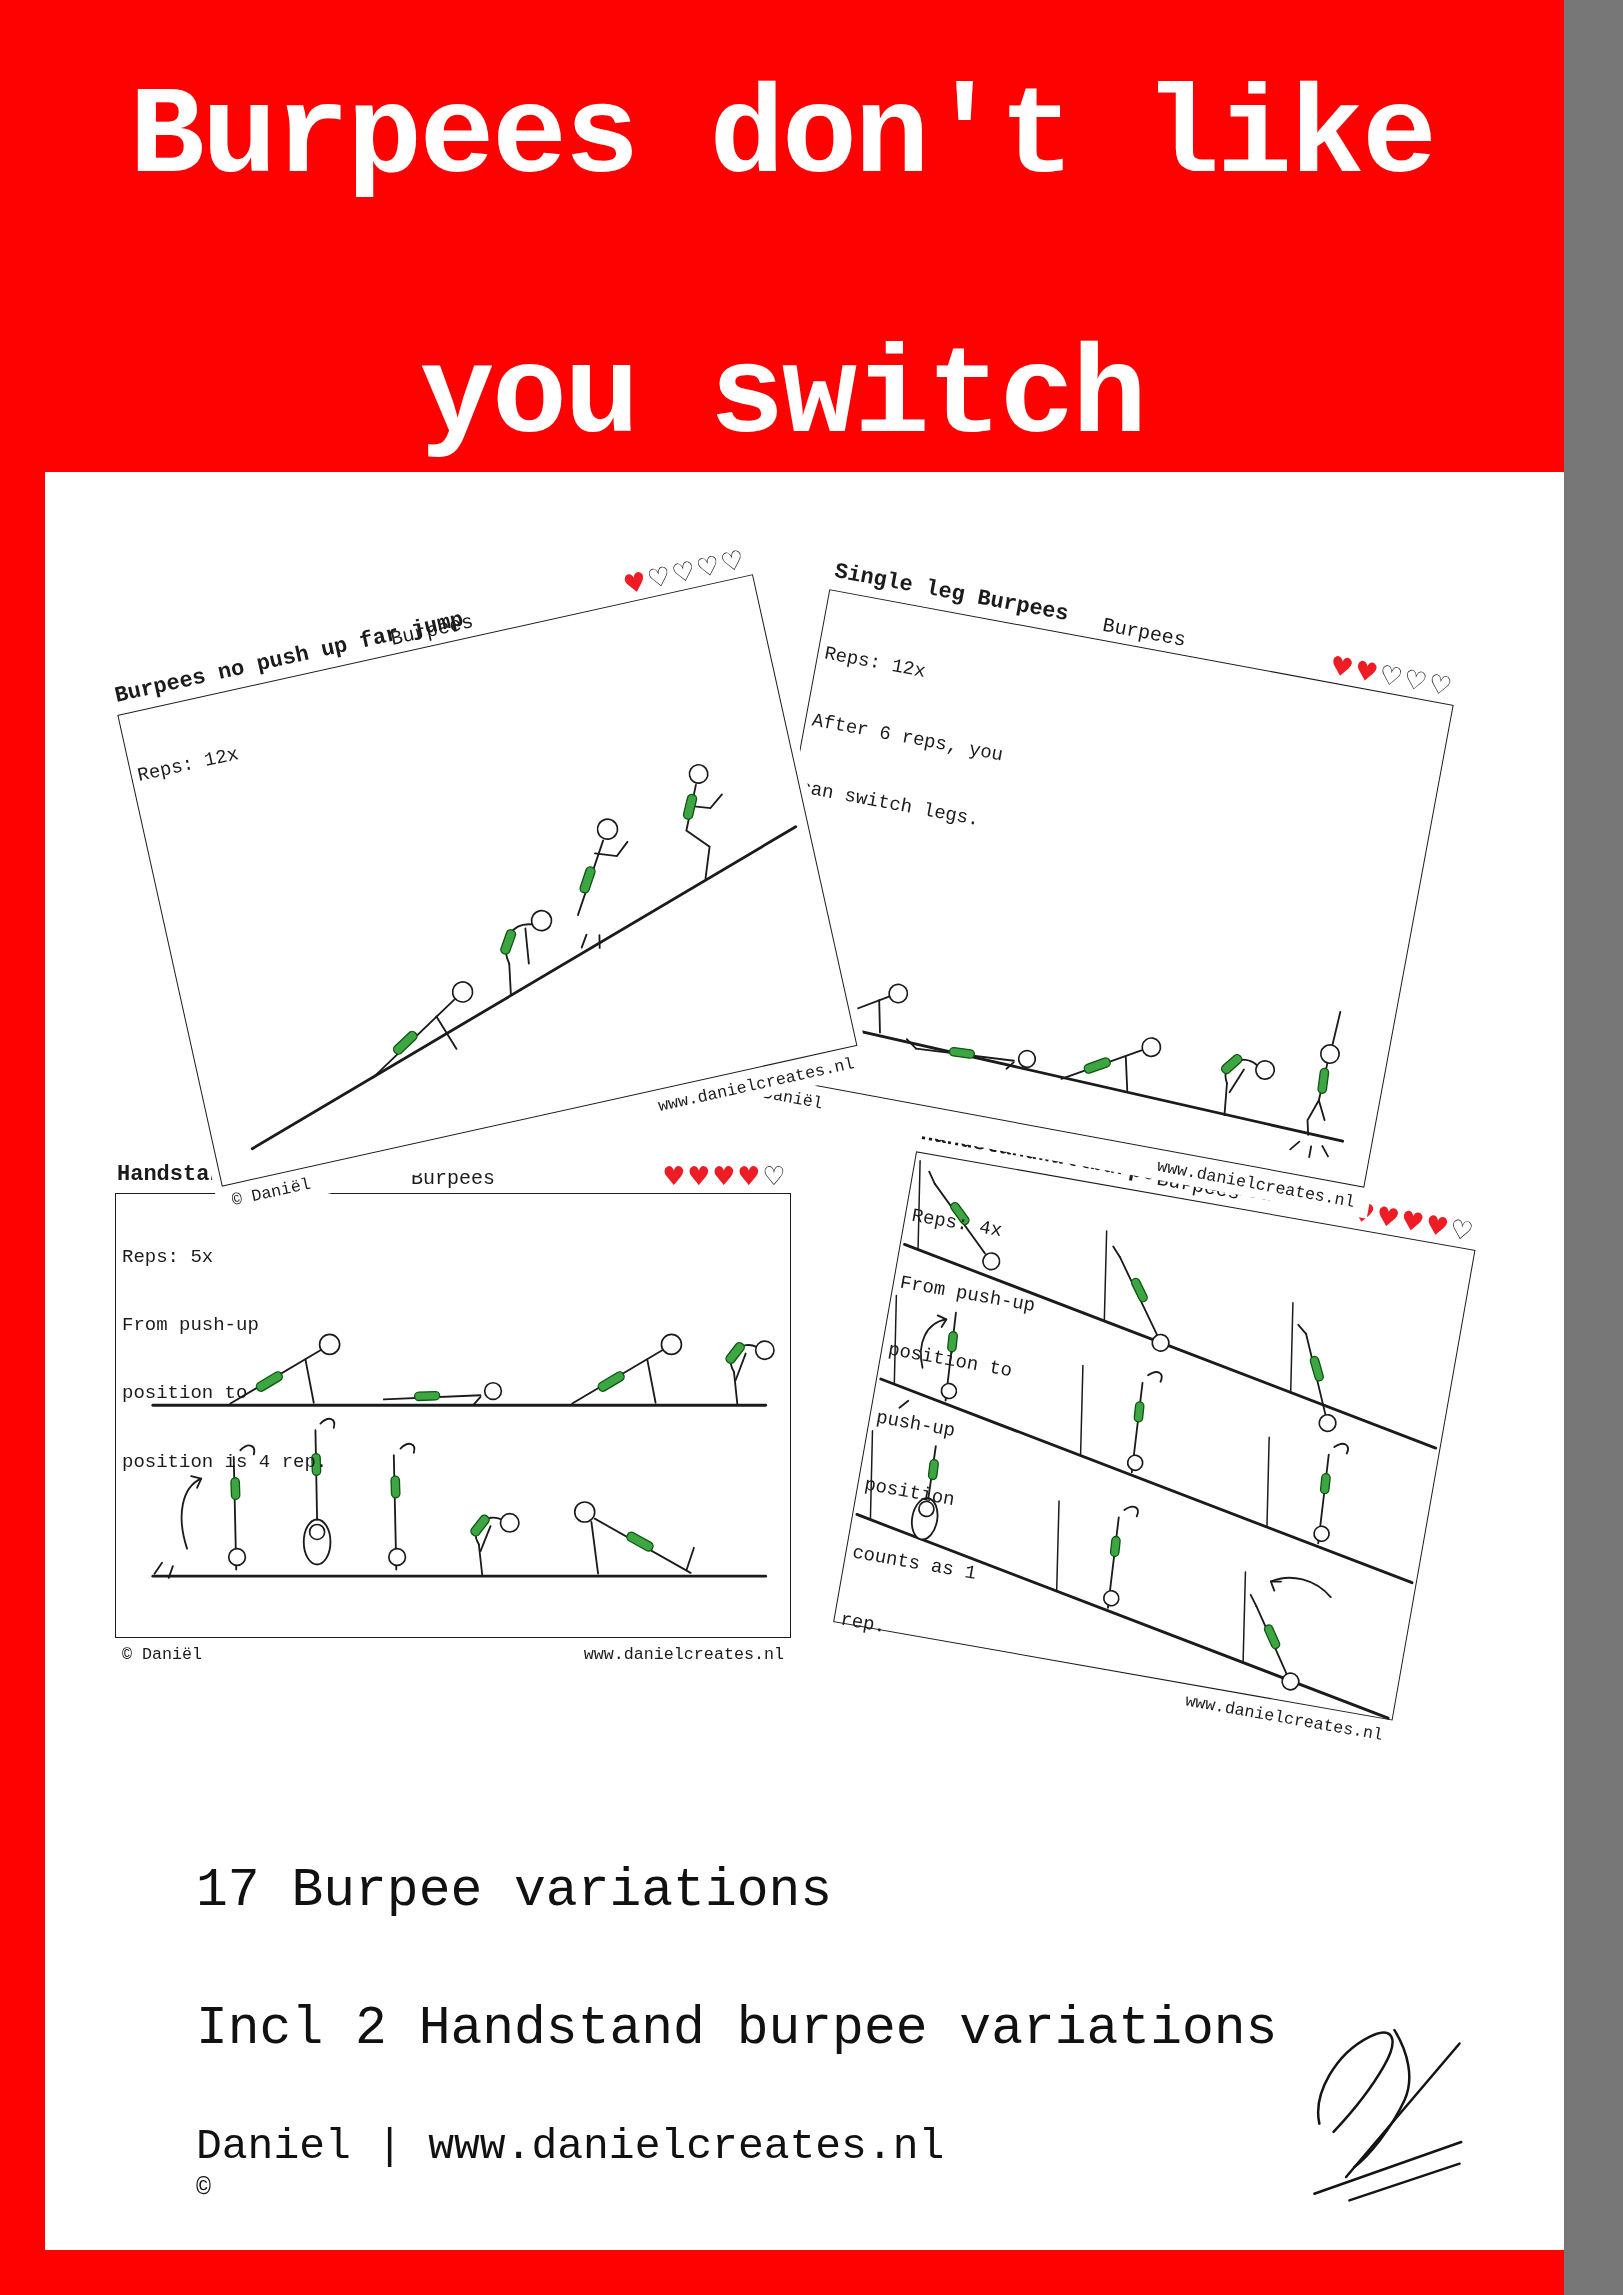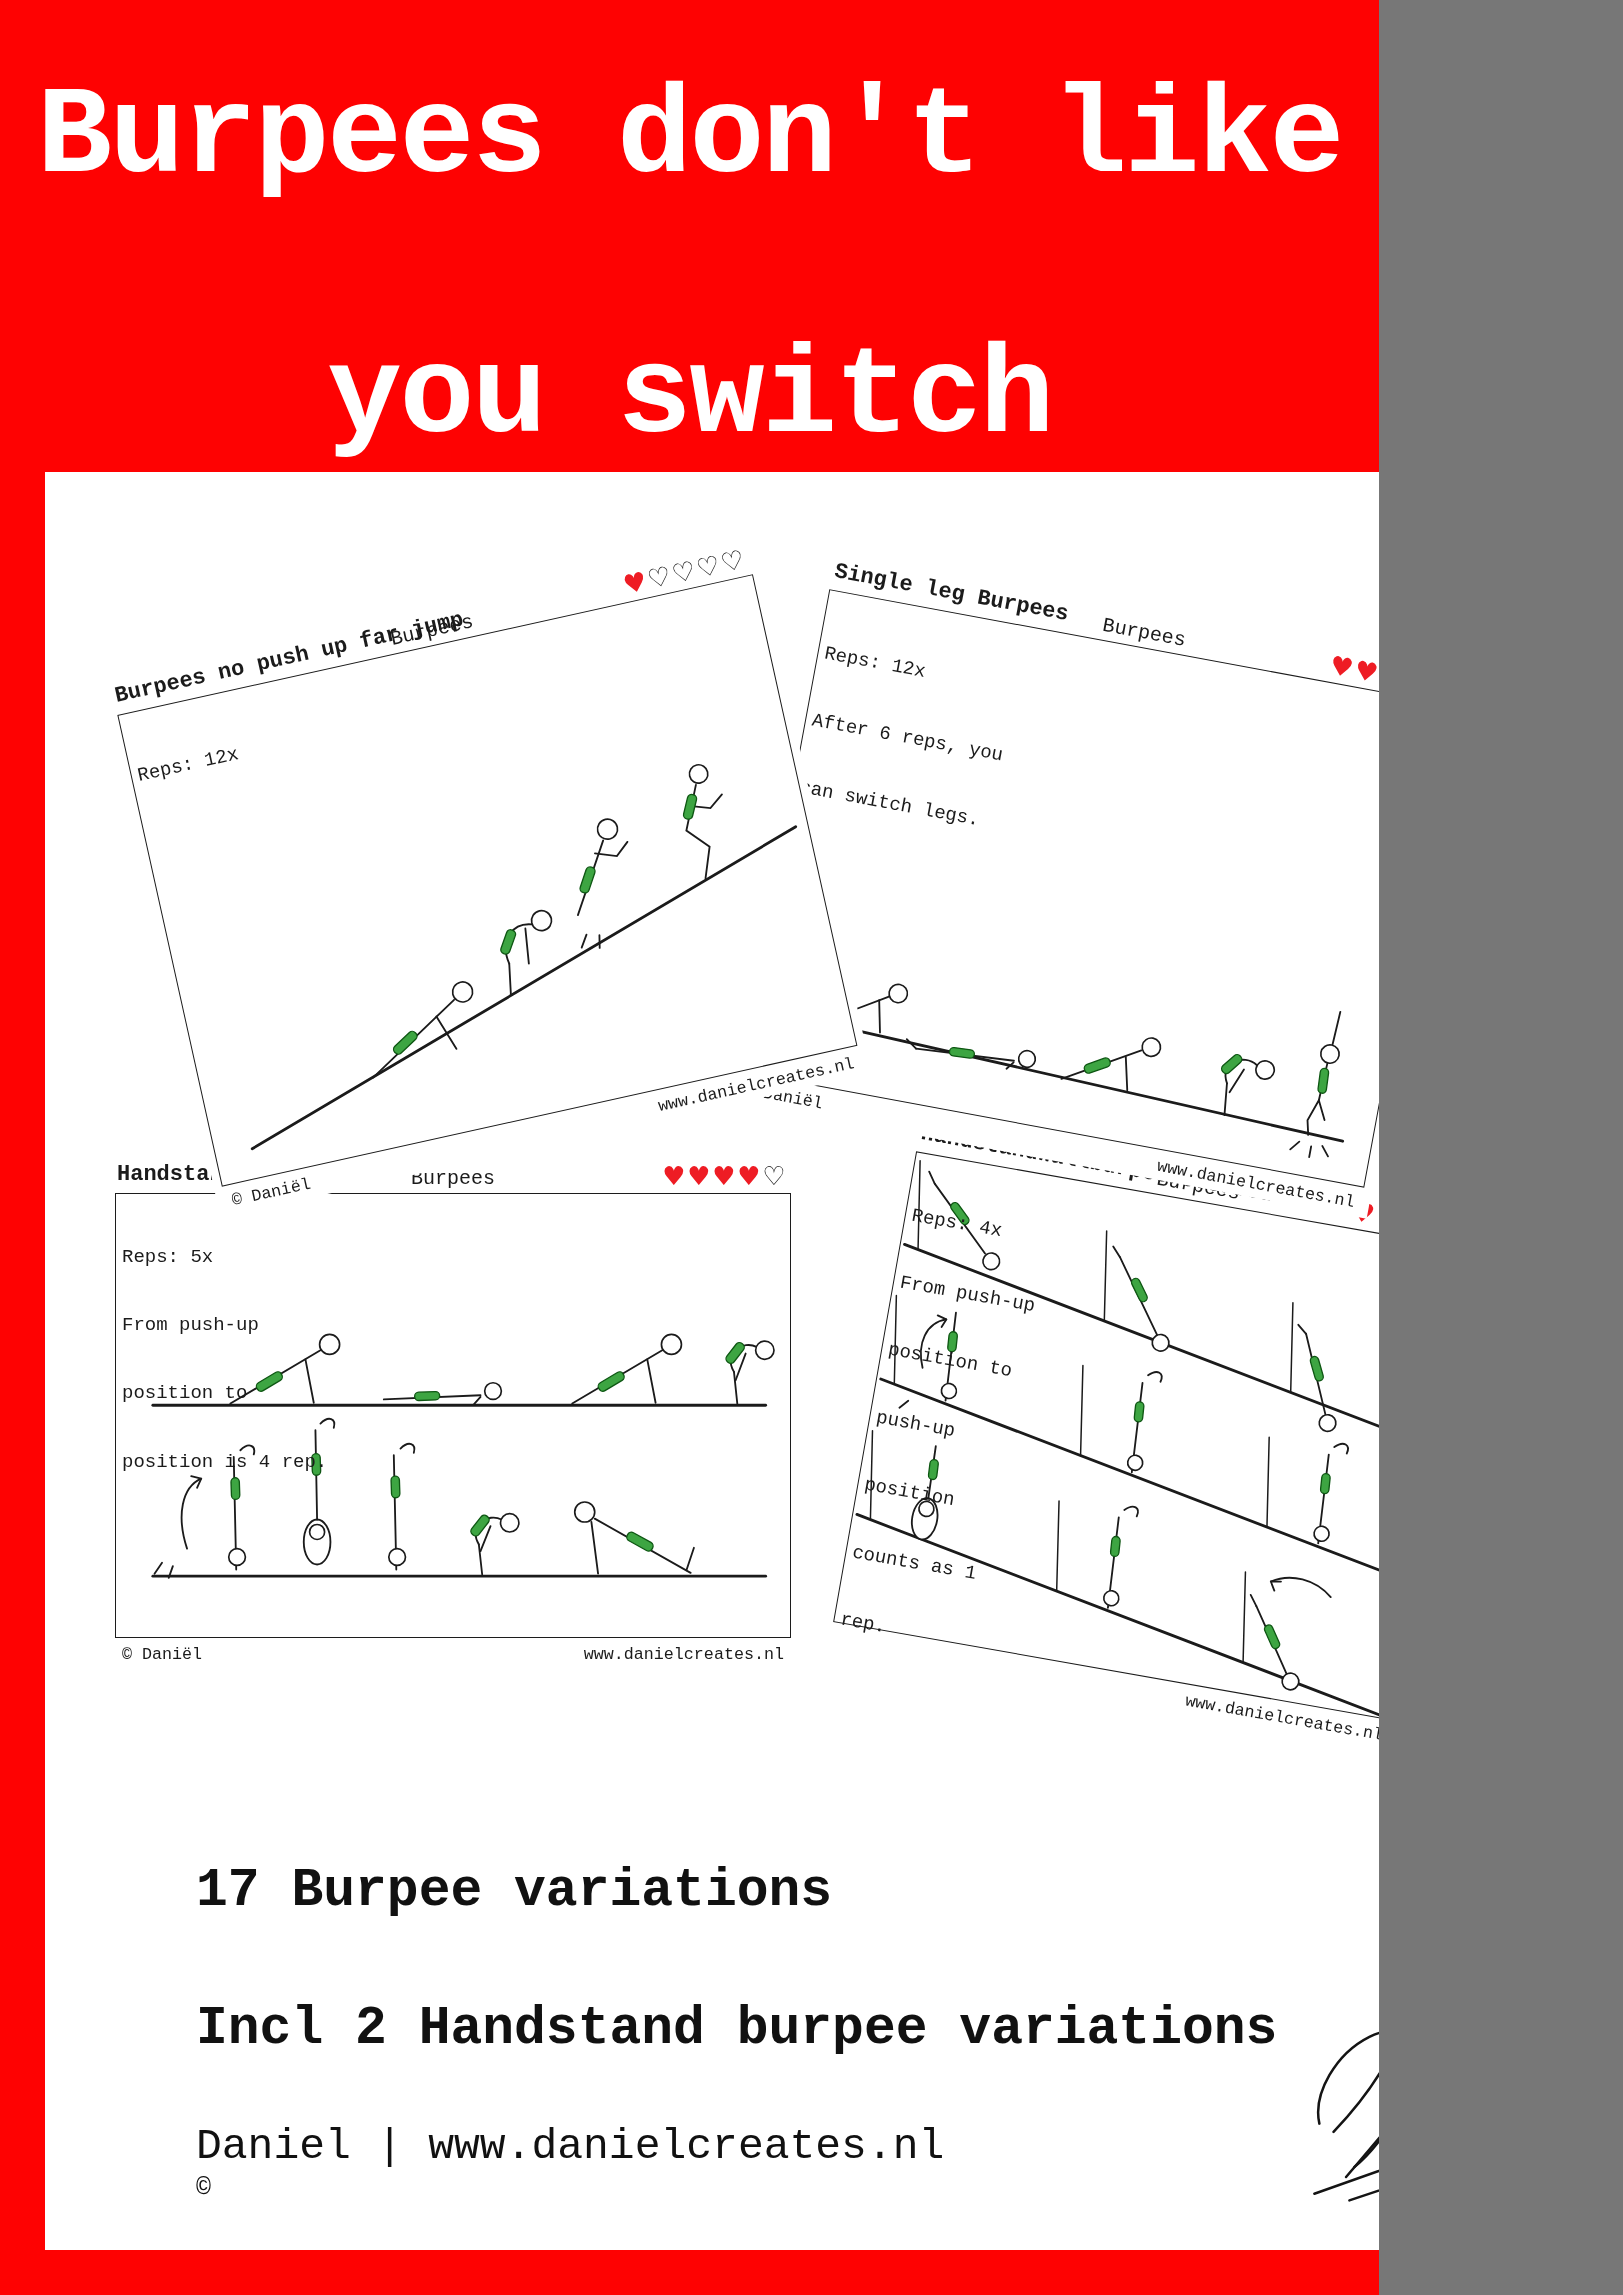--- a/index.html
+++ b/index.html
@@ -1,17 +1,17 @@
 <!DOCTYPE html>
 <html style="font-size:13.3px"><head>
 <meta charset="utf-8">
 <style>
   html,body { margin:0; padding:0; background:#777; }
   #poster {
-    position:relative; width:1379px; height:2295px;
+    position:relative; width:1564px; height:2295px;
     background:#fe0202; overflow:hidden;
     font-family:"Liberation Mono","DejaVu Sans Mono",monospace;
   }
   .poster-title {
     position:absolute; top:73px; left:0; width:100%;
     text-align:center; color:#ffffff; font-weight:bold;
     font-size:125px; line-height:1.04; letter-spacing:-2.5px;
     white-space:pre;
   }
   .white-box {
@@ -48,21 +48,21 @@
   .art line, .art path, .art ellipse {
     stroke:#1b1b1b; stroke-width:2.2; fill:none; stroke-linecap:round;
   }
   .art circle.head { fill:#ffffff; stroke:#1b1b1b; stroke-width:2; }
   .art ellipse.egg { fill:#ffffff; }
   .art rect.band { fill:#3da542; stroke:#0e5713; stroke-width:1.6; }
   .art .gnd { stroke-width:3.4; }
   .art .wall { stroke-width:1.8; }
   .tagline {
     position:absolute; left:151px; top:1385px; color:#111111;
-    font-weight:bold; font-size:53px; line-height:69px; white-space:pre;
+    font-weight:normal; font-size:53px; line-height:69px; white-space:pre;
   }
   .credit {
     position:absolute; left:151px; top:1650px; color:#111111;
     font-size:43px;
   }
   .copyright {
     position:absolute; left:151px; top:1702px; color:#111111;
     font-size:25px;
   }
   .signature { position:absolute; left:1251px; top:1528px; width:242px; height:213px; }

